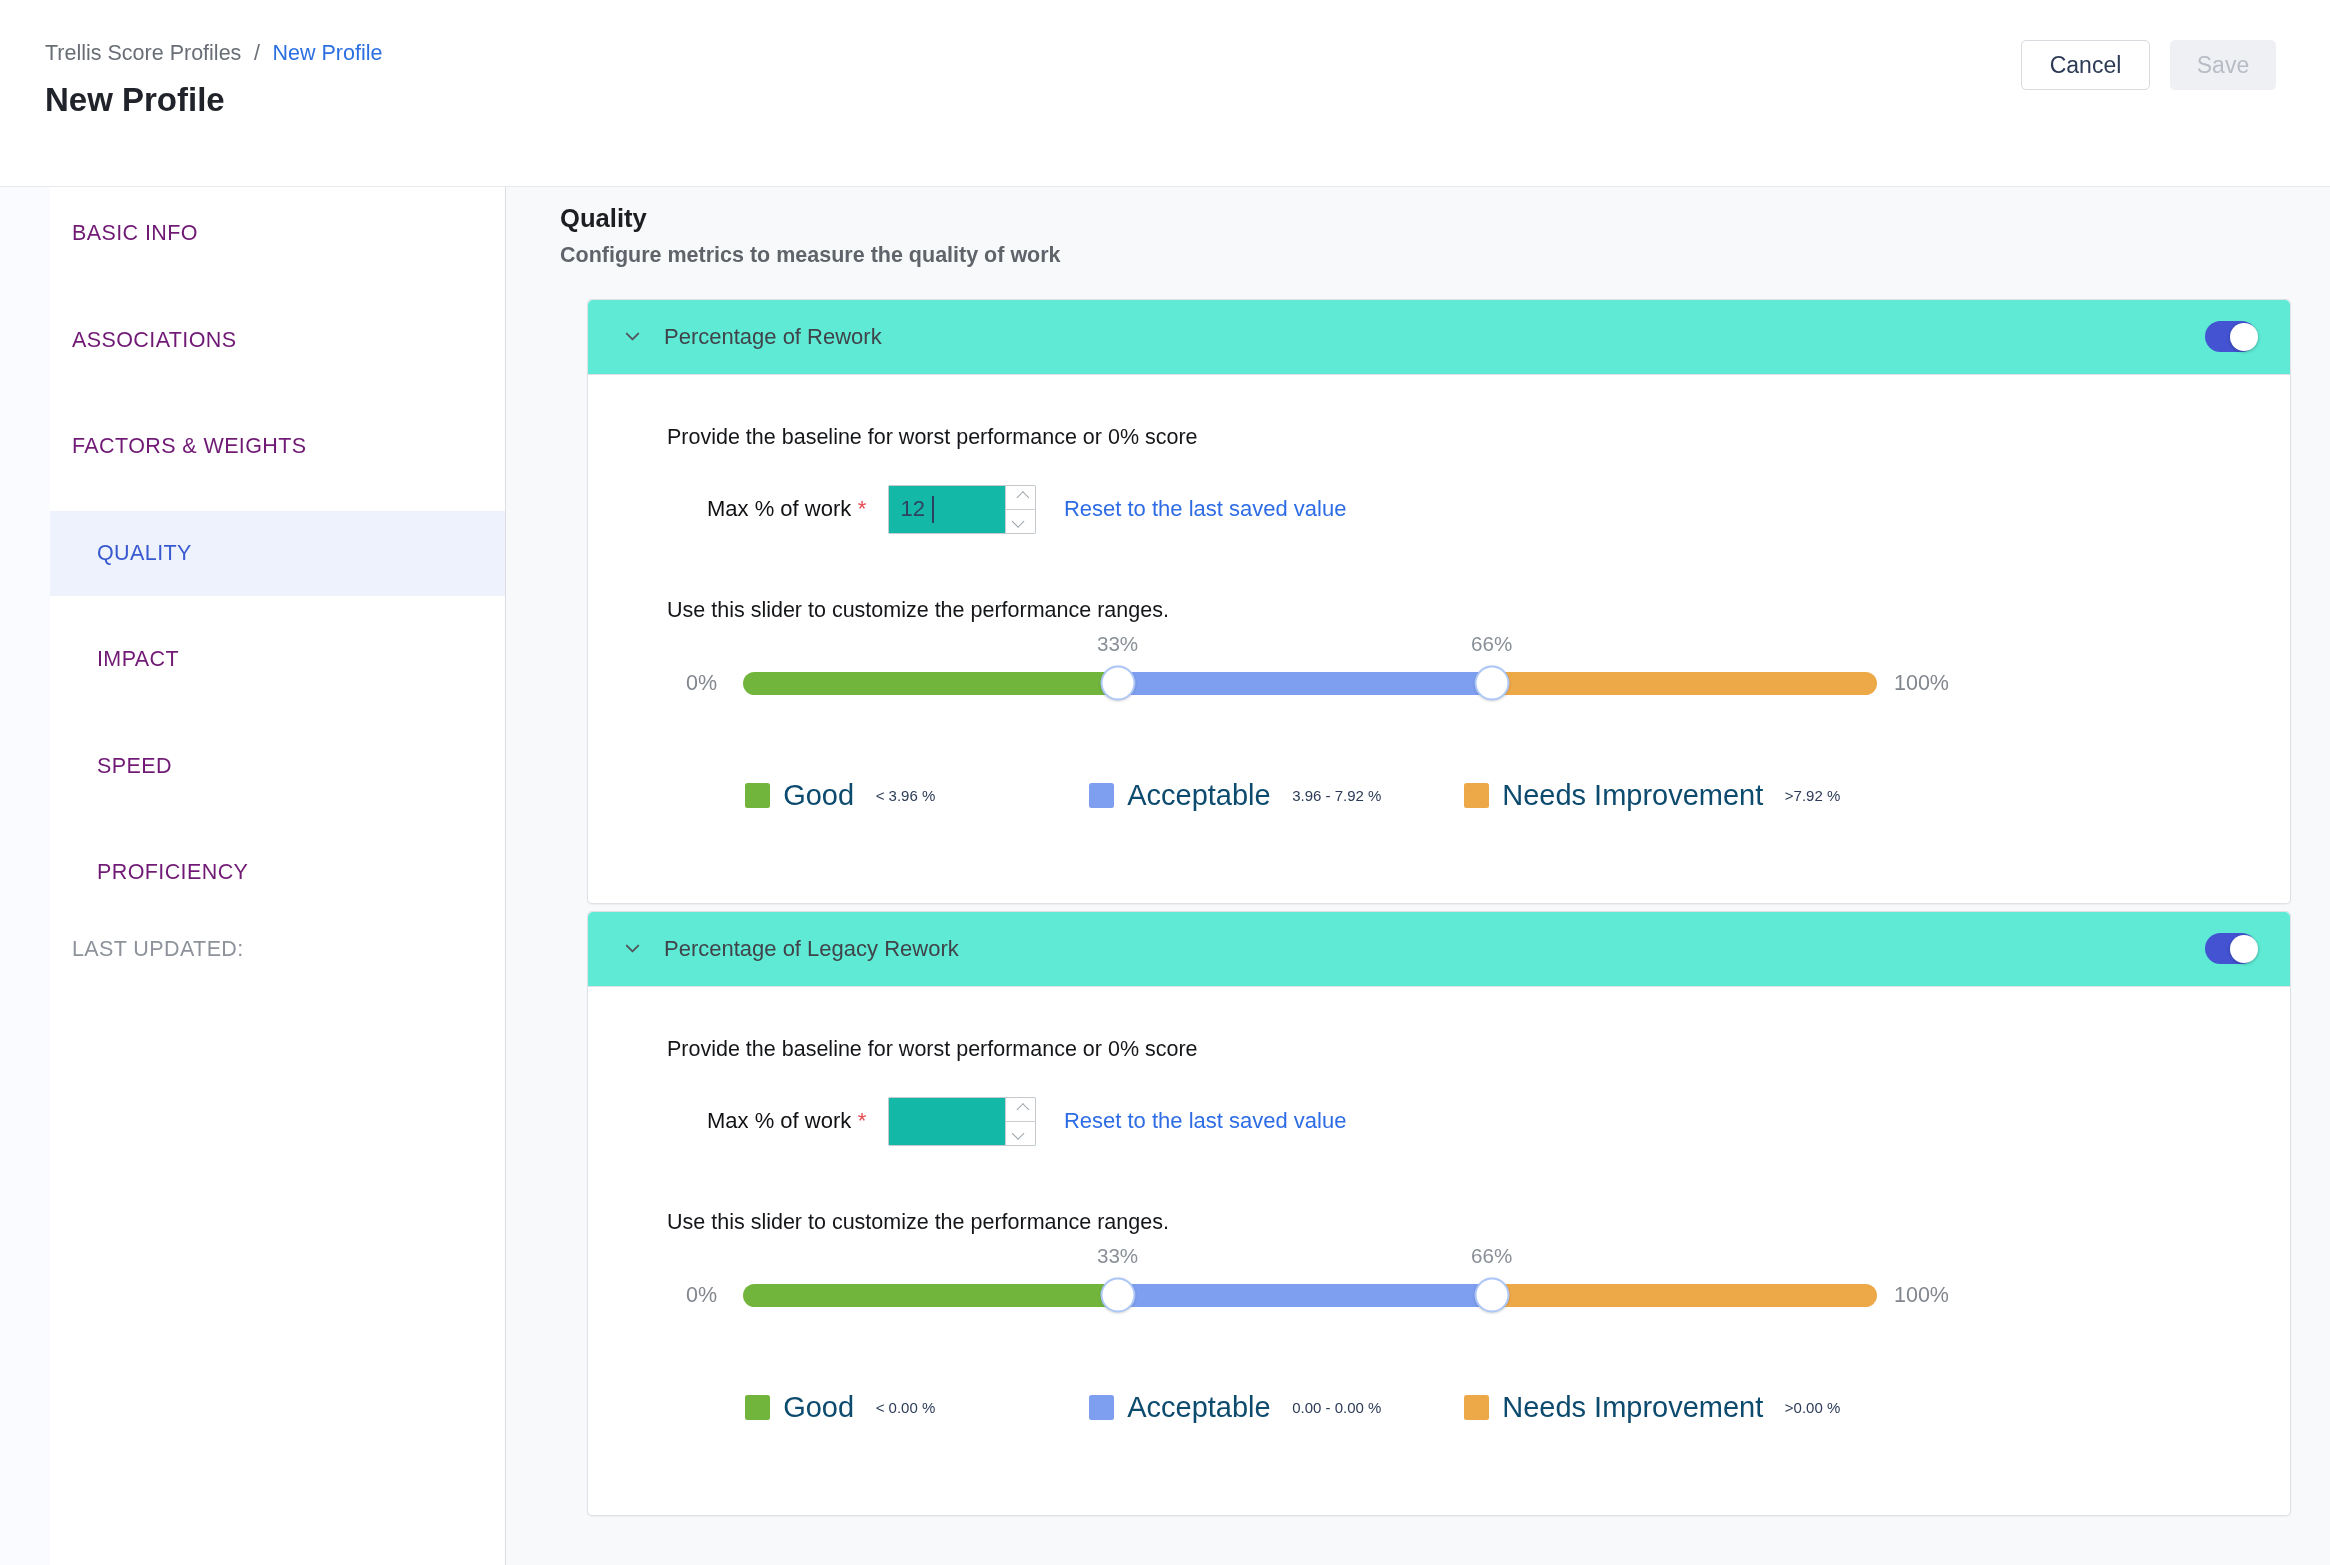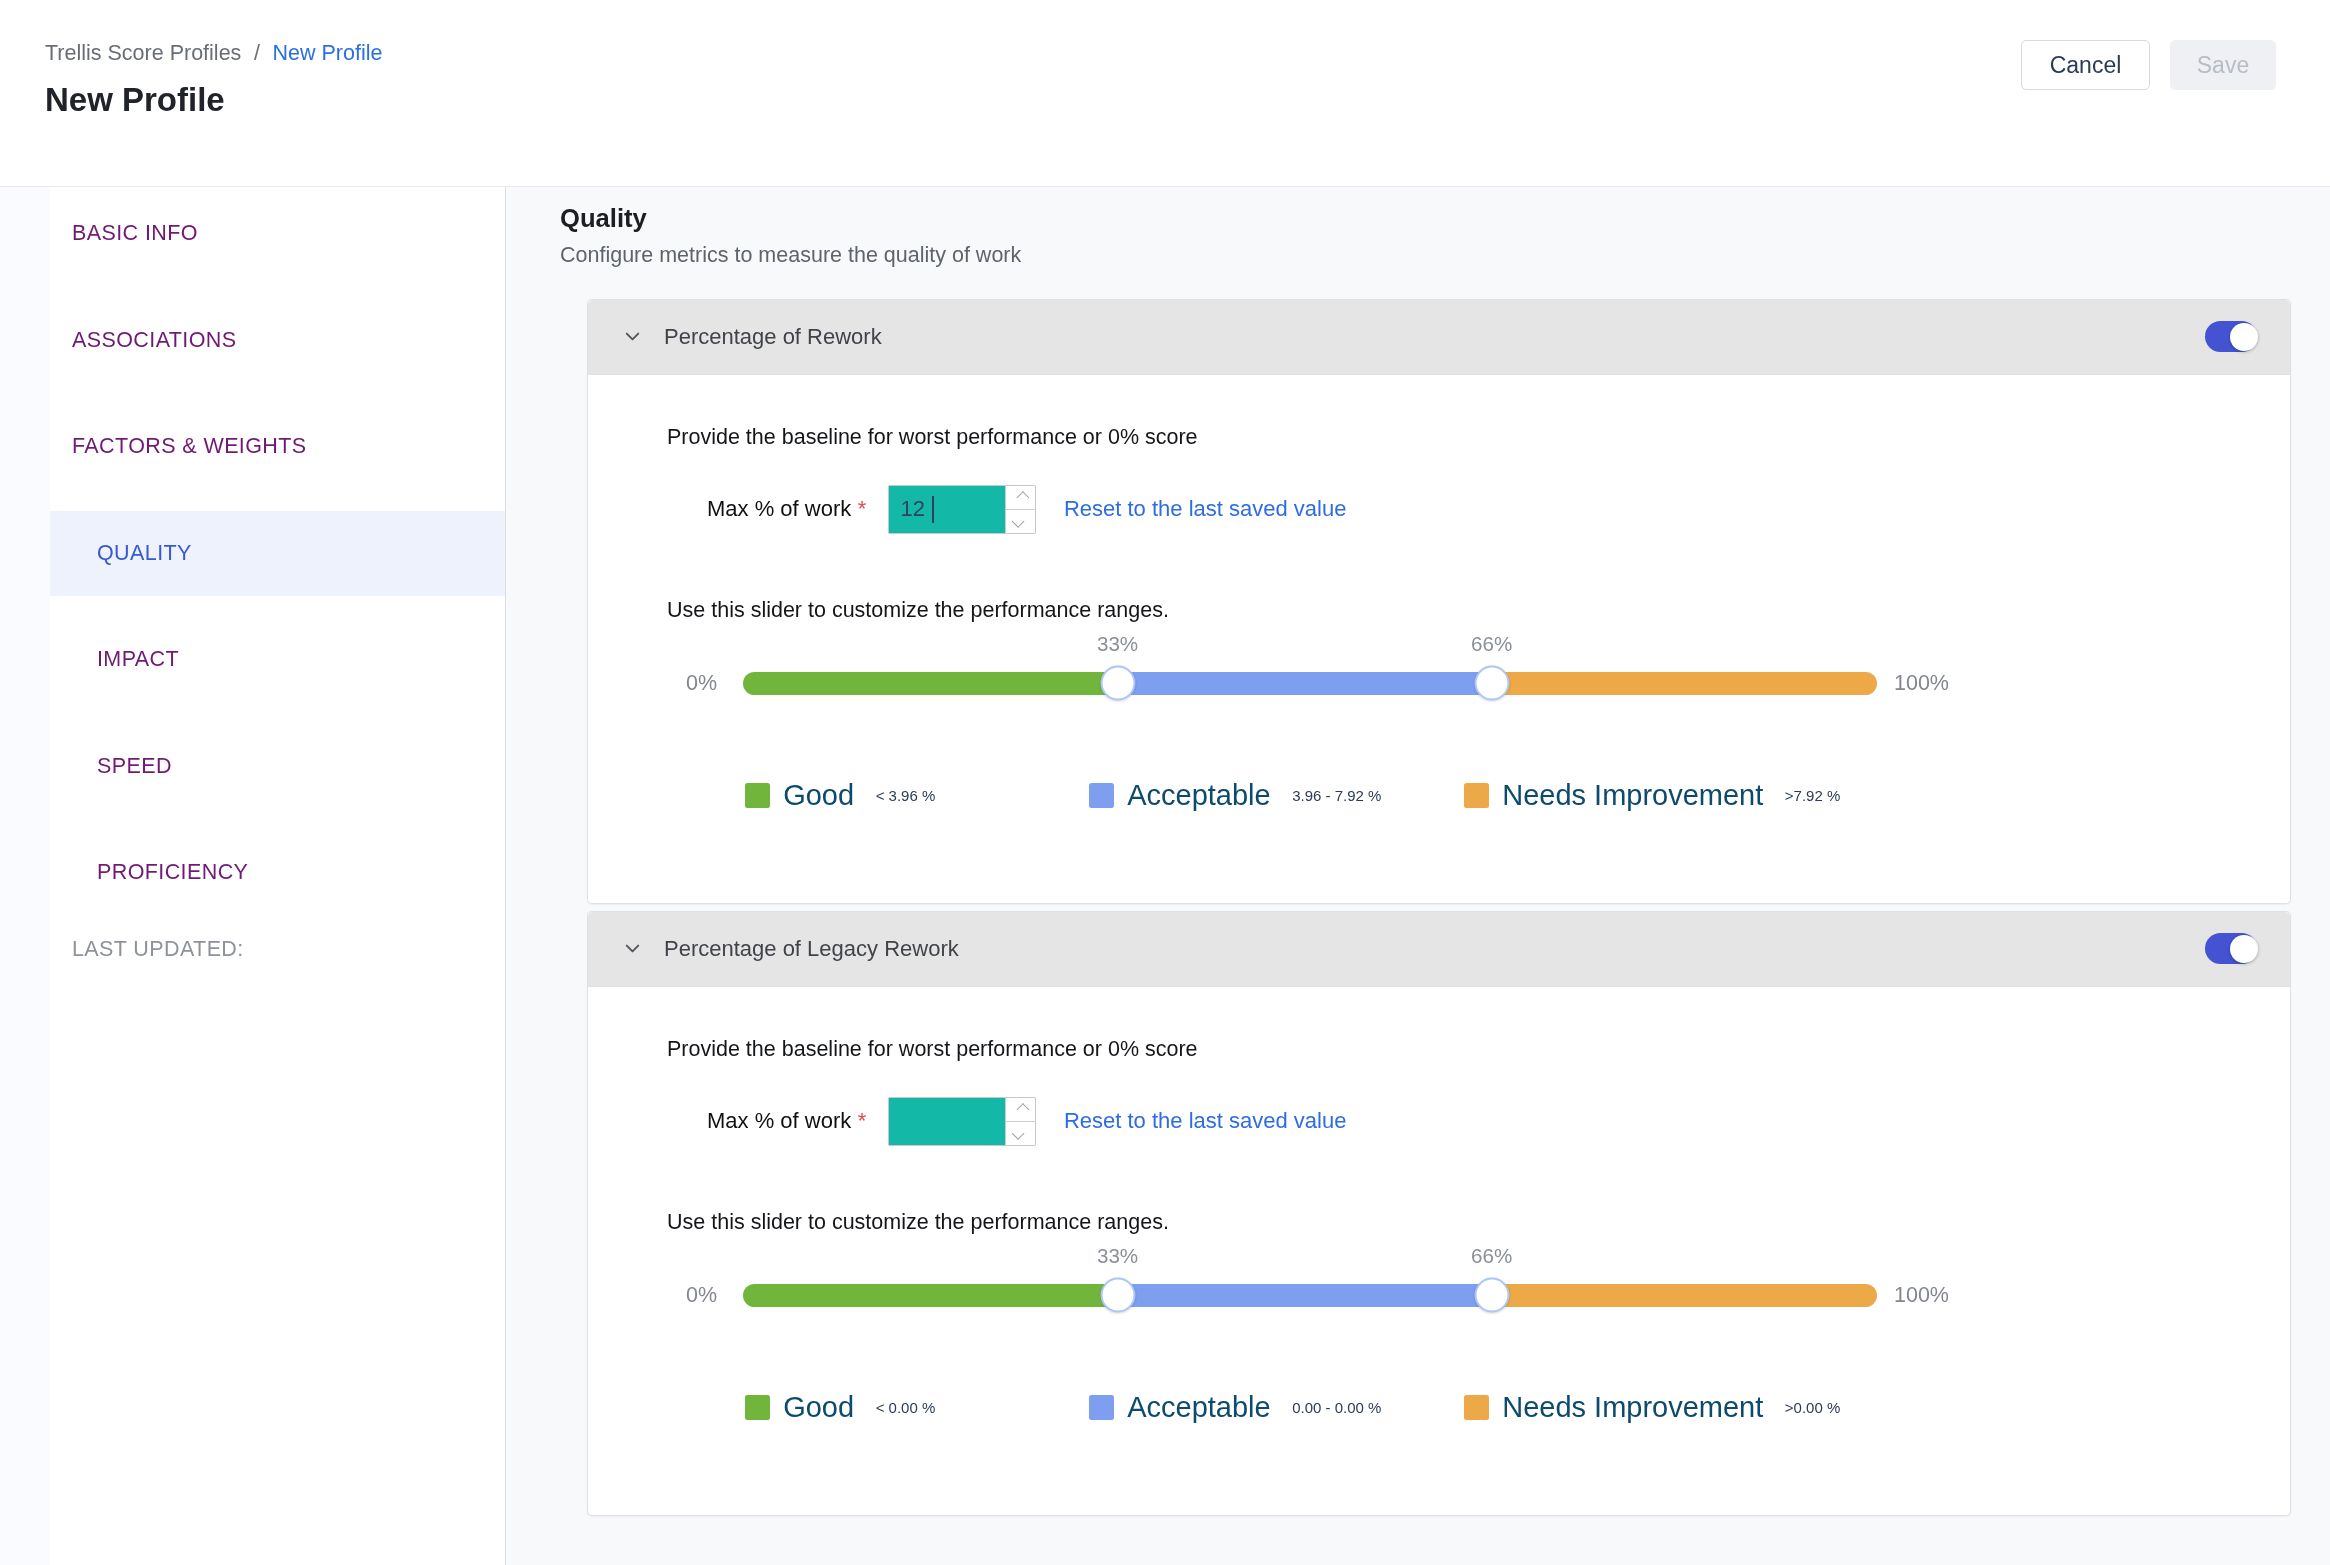--- a/index.html
+++ b/index.html
@@ -24,27 +24,27 @@
   .left-strip { width:50px; background:#fafbff; flex:0 0 auto; }
   .sidebar { width:456px; background:#ffffff; border-right:1.7px solid #dcdee3; flex:0 0 auto; padding-top:4.1px; }
   .nav-item { height:85px; display:flex; align-items:center; font-size:21.5px; letter-spacing:0.4px; color:#701a75; margin-bottom:21.5px; cursor:pointer; }
   .nav-item.top { padding-left:22px; }
   .nav-item.sub { padding-left:47px; }
   .nav-item.active { background:#edf2fc; color:#3859d0; }
   .nav-footer { margin-top:10px; padding-left:22px; font-size:21.5px; letter-spacing:0.4px; color:#8e939b; }
 
   .main { flex:1 1 auto; background:#f8f9fa; padding:16.5px 39px 0 54px; overflow:hidden; }
   .main-title { font-size:25.6px; font-weight:700; color:#1c1e22; }
-  .main-subtitle { margin-top:10px; font-size:21.5px; color:#5f646b; }
+  .main-subtitle { margin-top:10px; font-size:21.5px; color:#5f646b;font-weight:bold; }
 
   
   .card { margin-left:27px; background:#ffffff; border:0.8px solid #dfe1e6; border-radius:5px; box-shadow:0 0.8px 1.7px rgba(0,0,0,0.05); }
   .card-1 { margin-top:31px; }
   .card-2 { margin-top:7.4px; }
-  .card-head { height:75px; background:#e5e5e5; border-bottom:0.8px solid #dfe1e6; border-radius:5px 5px 0 0; display:flex; align-items:center; padding:0 33px; cursor:pointer; }
+  .card-head { height:75px; background:#5eead4; border-bottom:0.8px solid #dfe1e6; border-radius:5px 5px 0 0; display:flex; align-items:center; padding:0 33px; cursor:pointer; }
   .chev { display:flex; align-items:center; margin-right:20px; }
   .card-title { font-size:22px; color:#404349; }
   .toggle { margin-left:auto; position:relative; width:52px; height:31px; border-radius:15.7px; background:#4353d2; cursor:pointer; flex:0 0 auto; }
   .toggle .knob { position:absolute; top:1.7px; right:-0.8px; width:28px; height:28px; border-radius:50%; background:#ffffff; box-shadow:0 0.8px 3.3px rgba(0,0,0,0.3); }
 
   .card-body { padding:50px 79px 91px 79px; }
   .body-text { font-size:21.5px; color:#141619; }
 
   
   .input-row { margin-top:35px; margin-left:40px; display:flex; align-items:center; }

